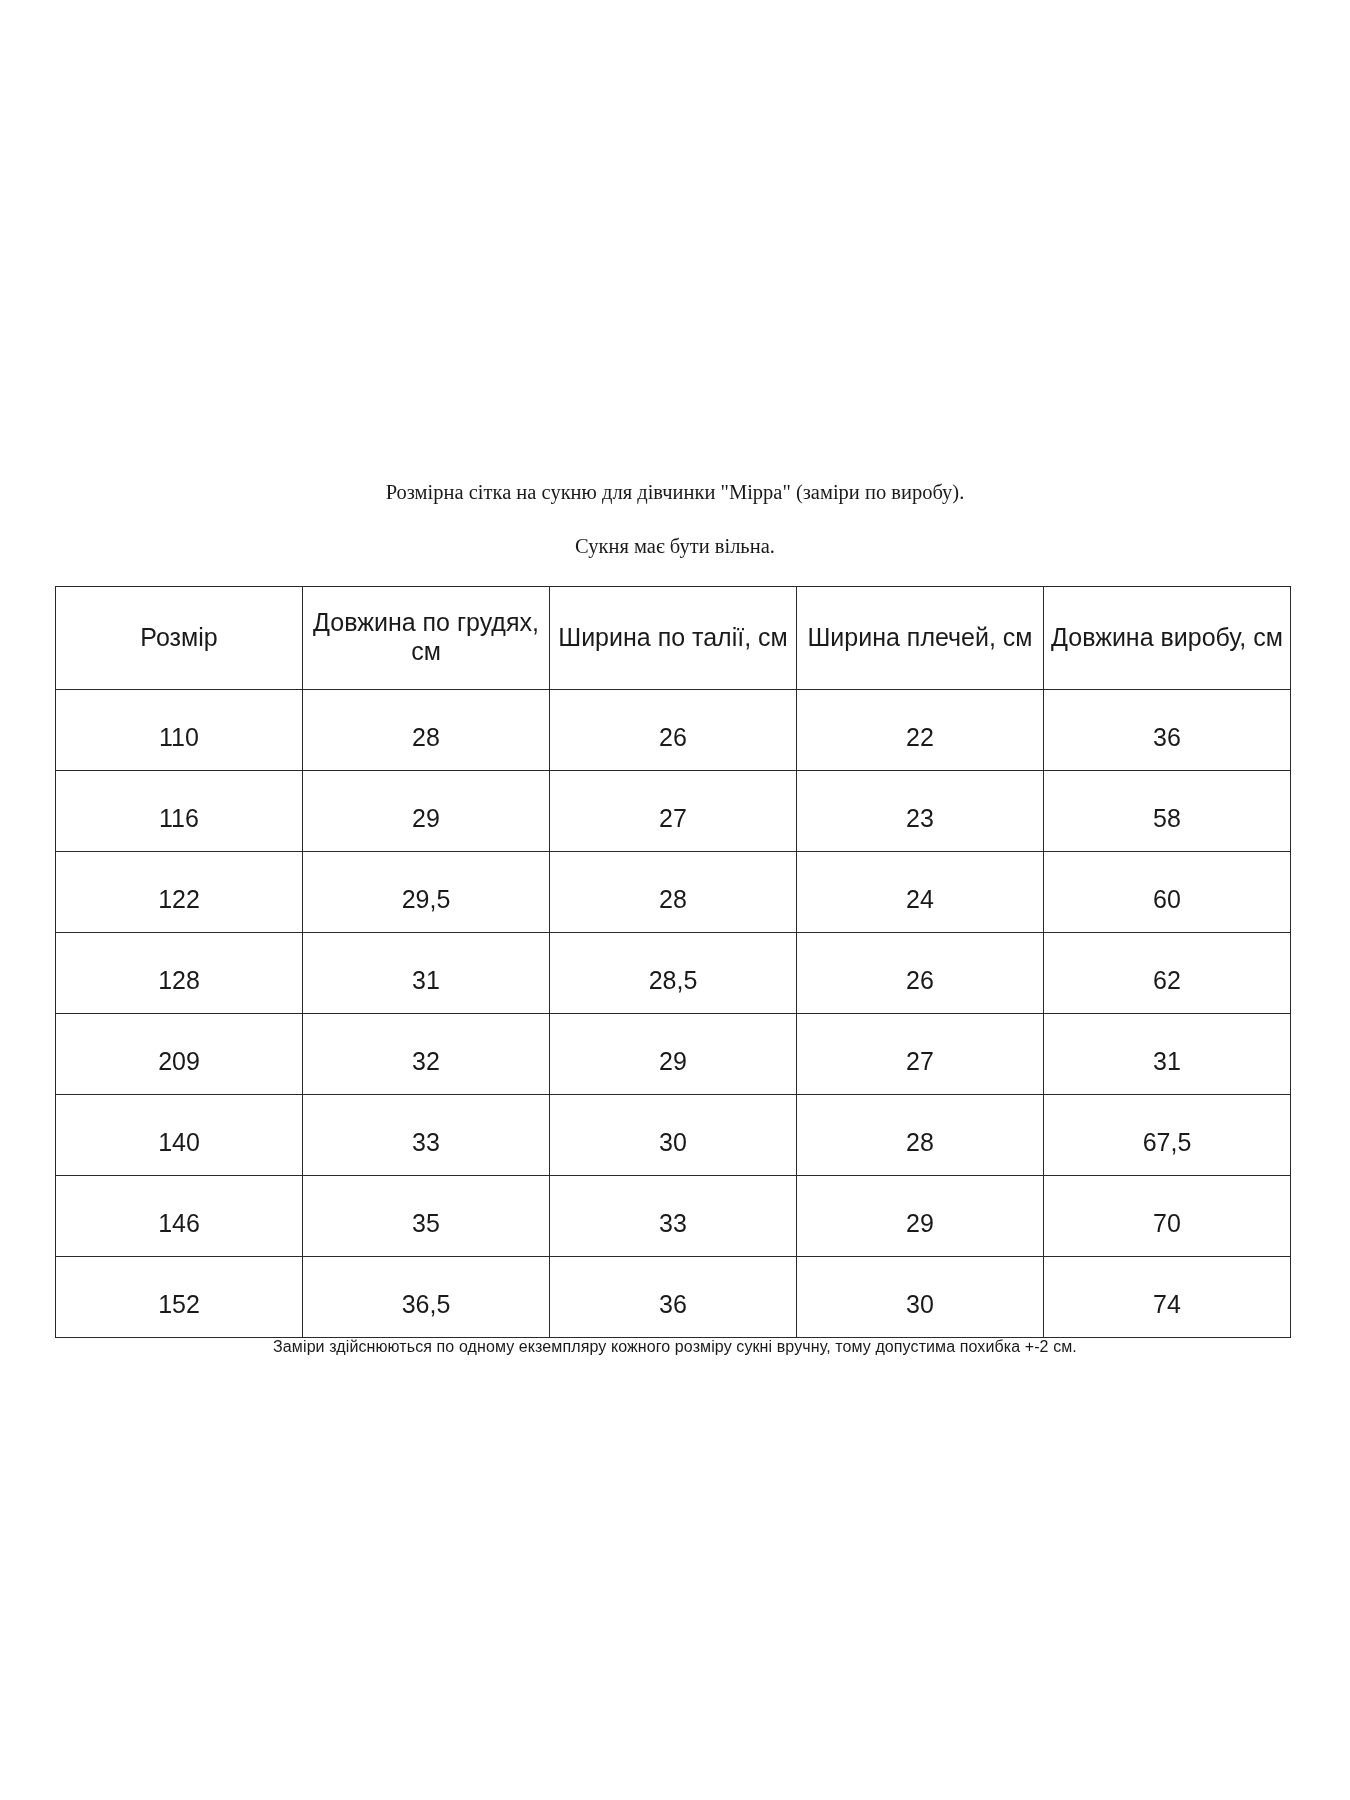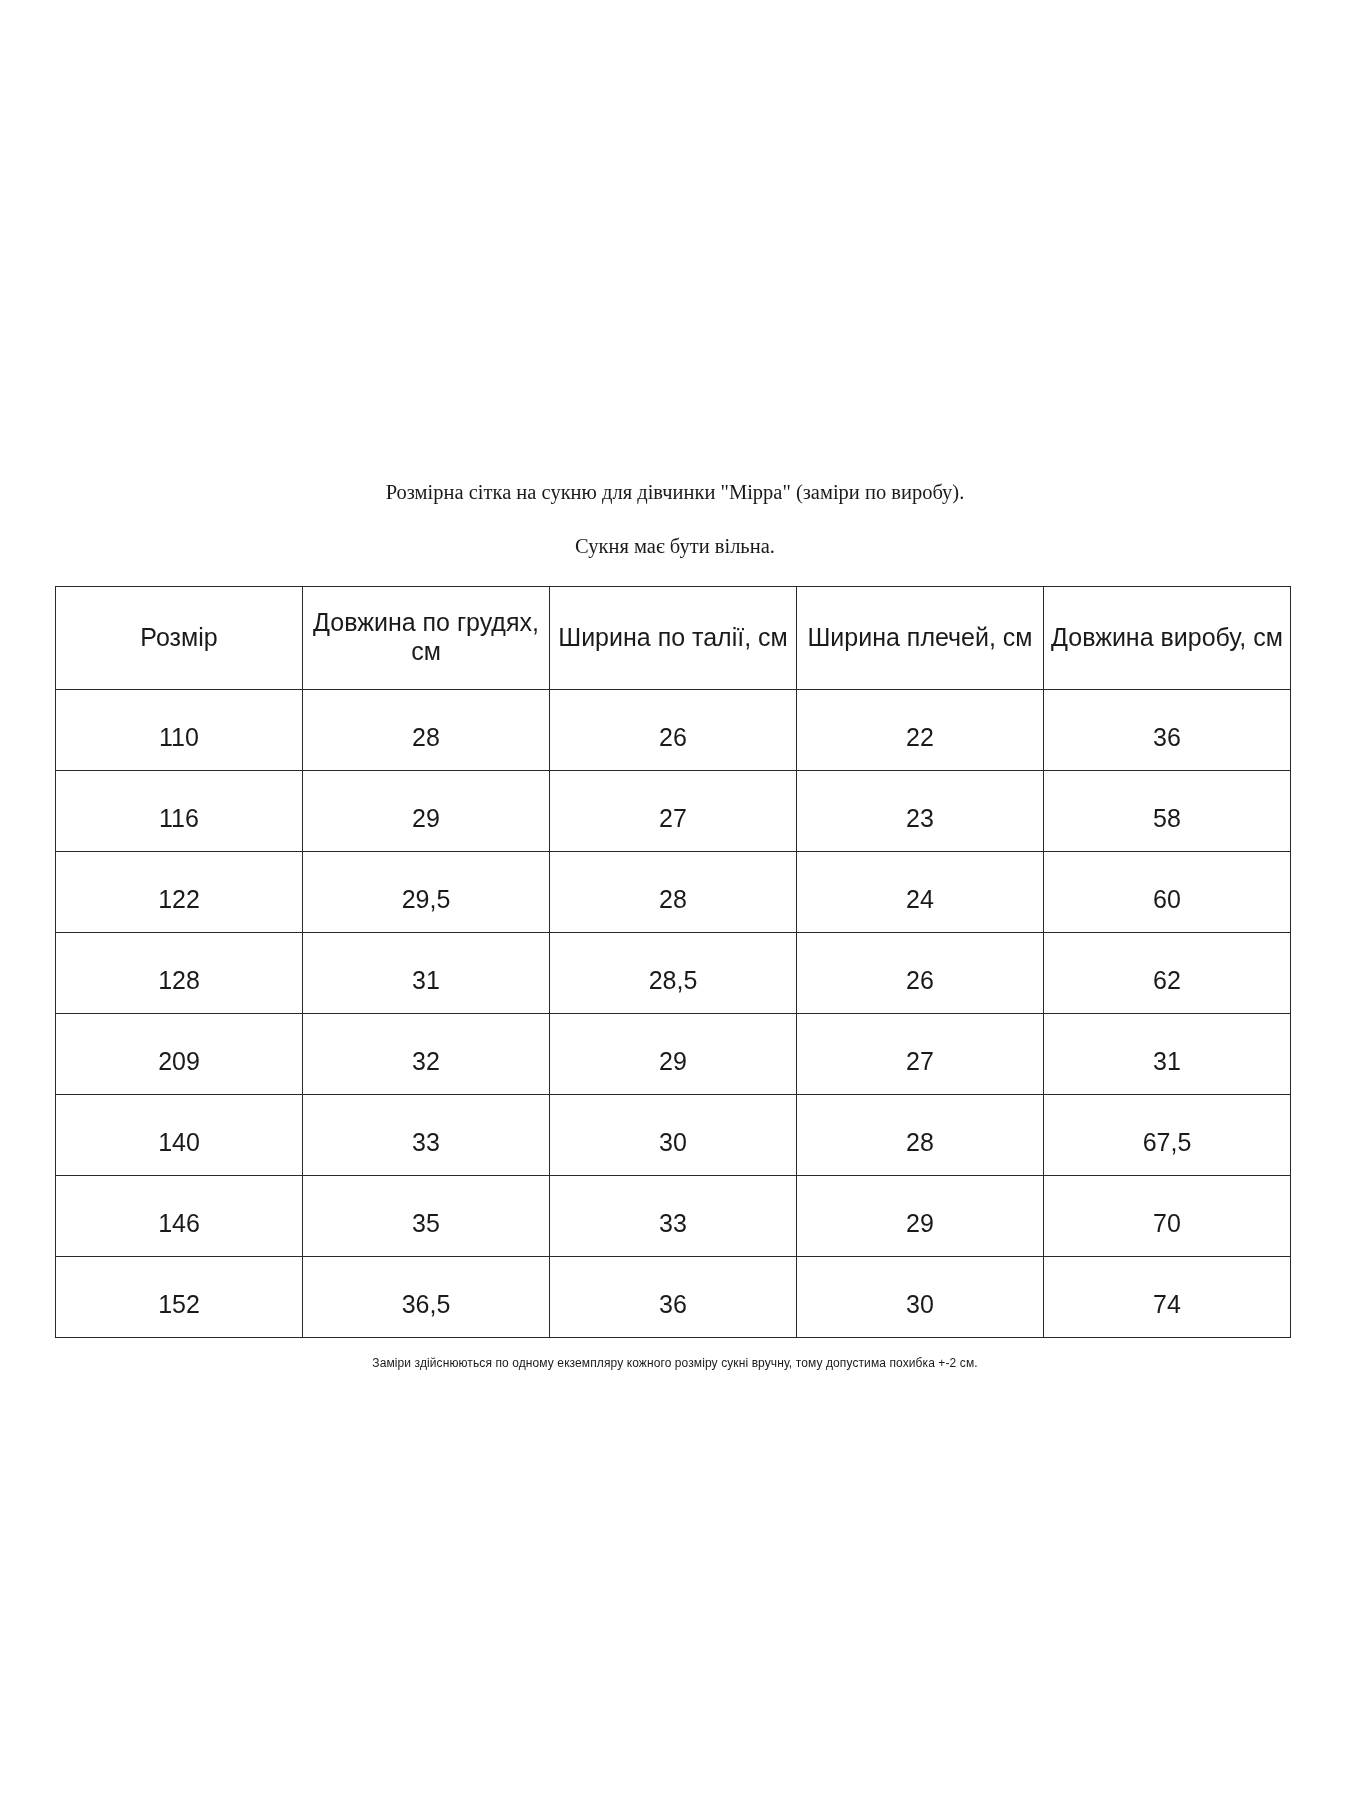--- a/index.html
+++ b/index.html
@@ -67,22 +67,21 @@
     font-size: 25px;
     padding: 24px 6px 10px 6px;
     height: 46px;
   }
   col.c0 { width: 247px; }
   col.c1 { width: 247px; }
   col.c2 { width: 247px; }
   col.c3 { width: 247px; }
   col.c4 { width: 247px; }
   .footnote {
-    margin-top: 18px;
-    font-size: 12px;
+    font-size: 16px;
     text-align: center;
     color: #1a1a1a;
     letter-spacing: 0.1px;
   }
 </style>
 </head>
 <body>
 
 <div class="page">
   <div class="content">

